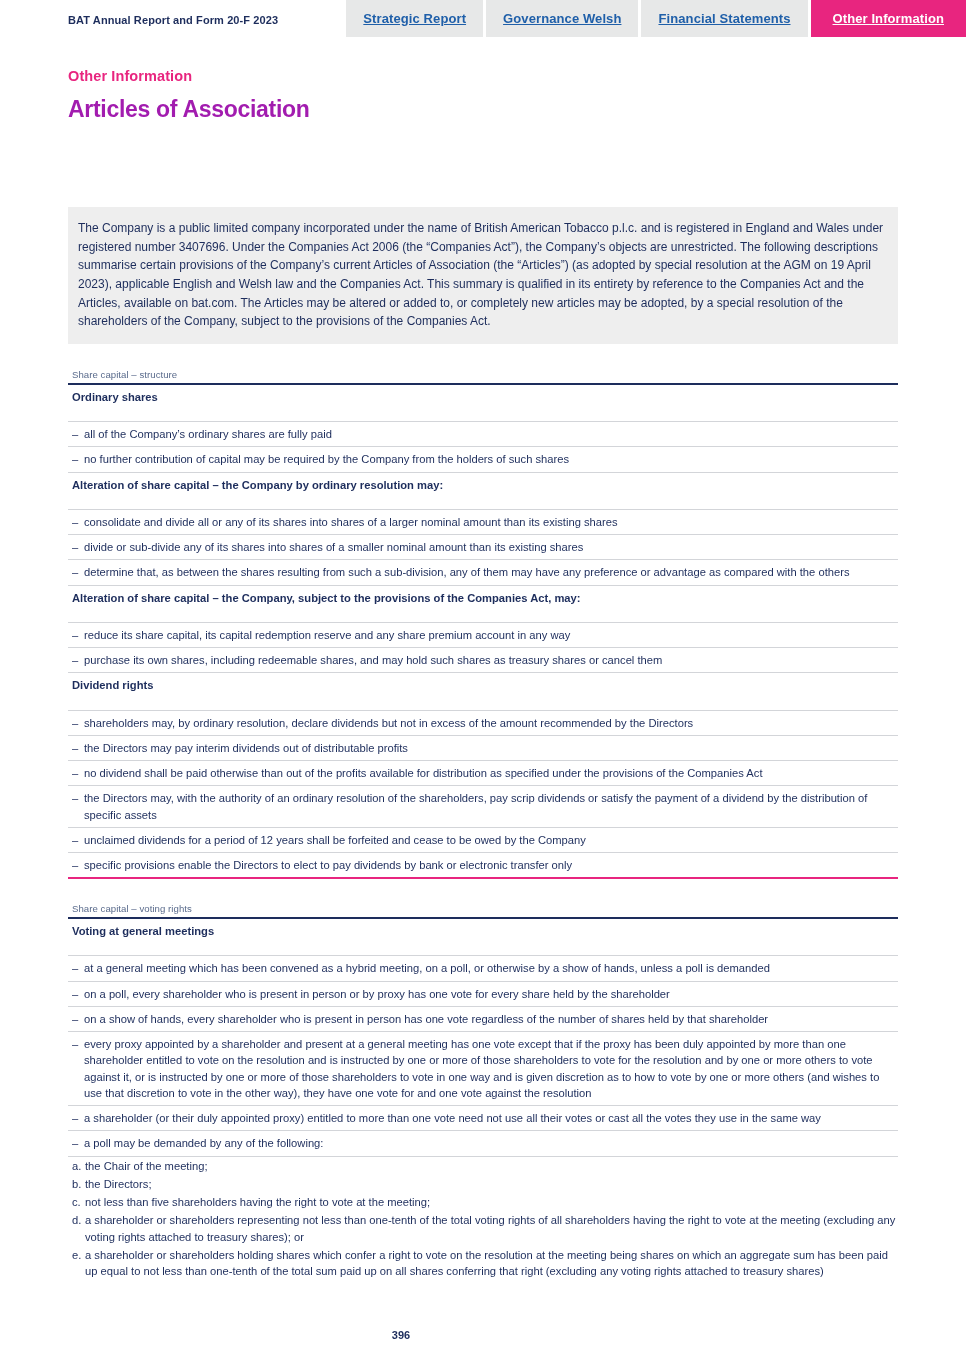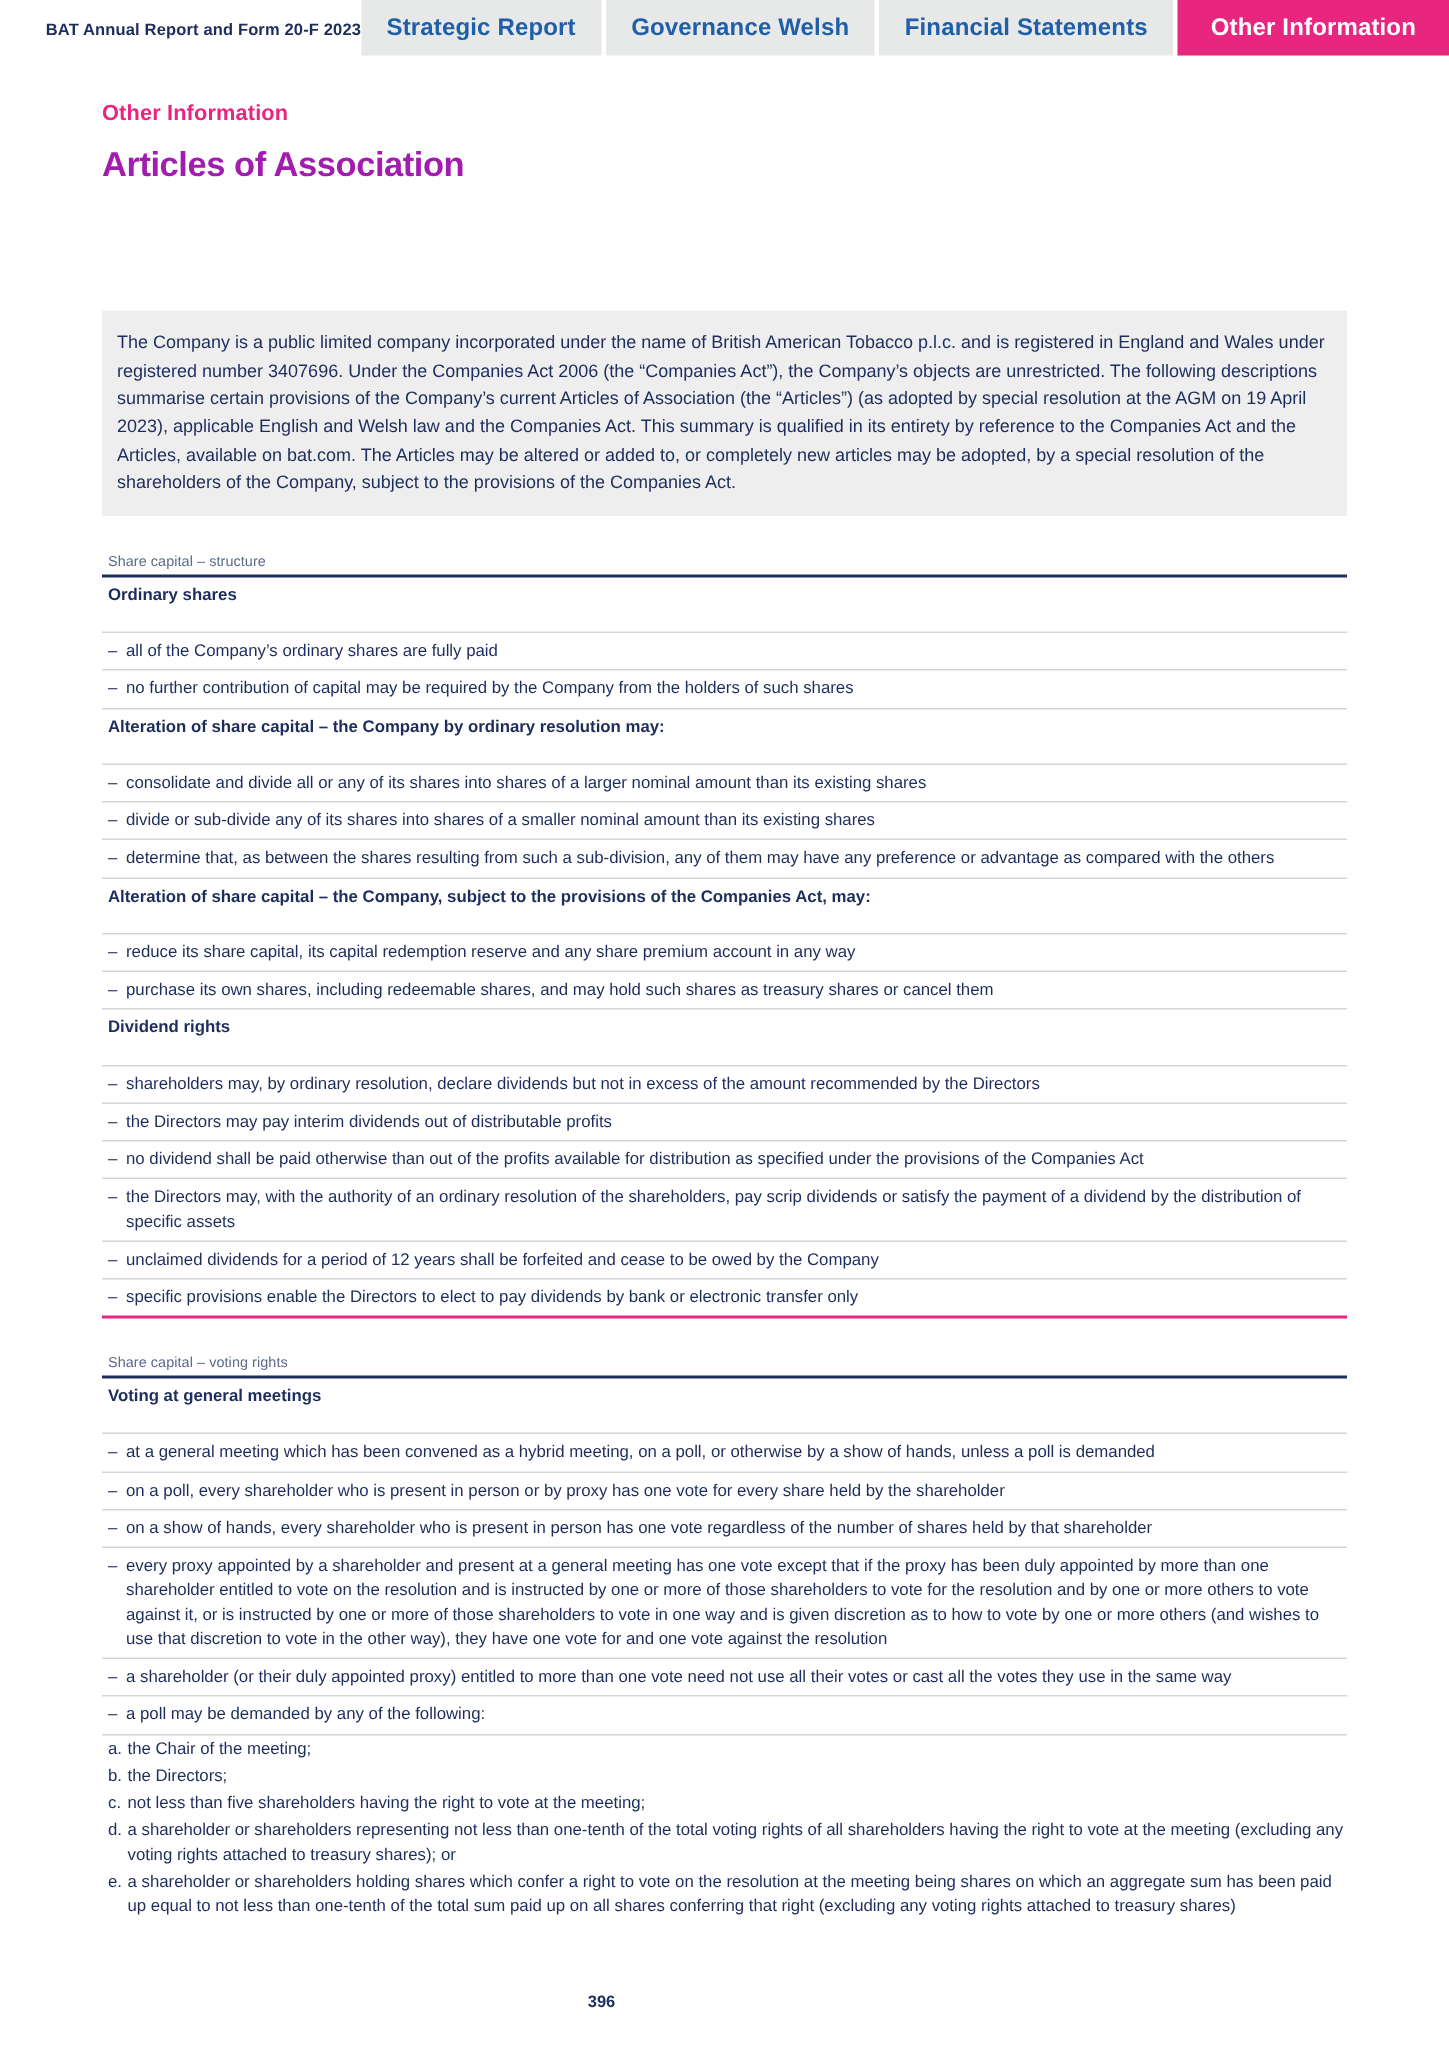--- a/index.html
+++ b/index.html
@@ -13,21 +13,21 @@
     font-family: "Liberation Sans", sans-serif;
     color: #1d2d5c;
     position: relative;
     overflow: hidden;
   }
 
   
   .page-header {
     display: flex;
     align-items: flex-start;
-    justify-content: flex-end;
+    justify-content: center;
     height: 37px;
     width: 966px;
   }
   .report-title {
     font-size: 11px;
     font-weight: bold;
     color: #1d2d5c;
     letter-spacing: 0.1px;
     padding: 14px 0 0 68px;
     white-space: nowrap;
@@ -37,28 +37,29 @@
     display: flex;
     margin-left: auto;
     height: 37px;
   }
   .nav-tab {
     display: flex;
     align-items: center;
     justify-content: center;
     height: 37px;
     box-sizing: border-box;
-    font-size: 16px;
+    font-size: 13px;
     font-weight: bold;
     letter-spacing: 0.1px;
     background: #e7e8e8;
     color: #1f5fa9;
     padding: 0 17px;
     margin-right: 3px;
     white-space: nowrap;
+    text-decoration: underline;
   }
   .nav-tab:last-child {
     margin-right: 0;
   }
   .nav-tab.active {
     background: #e8257f;
     color: #ffffff;
     padding: 0 22px;
   }
 

